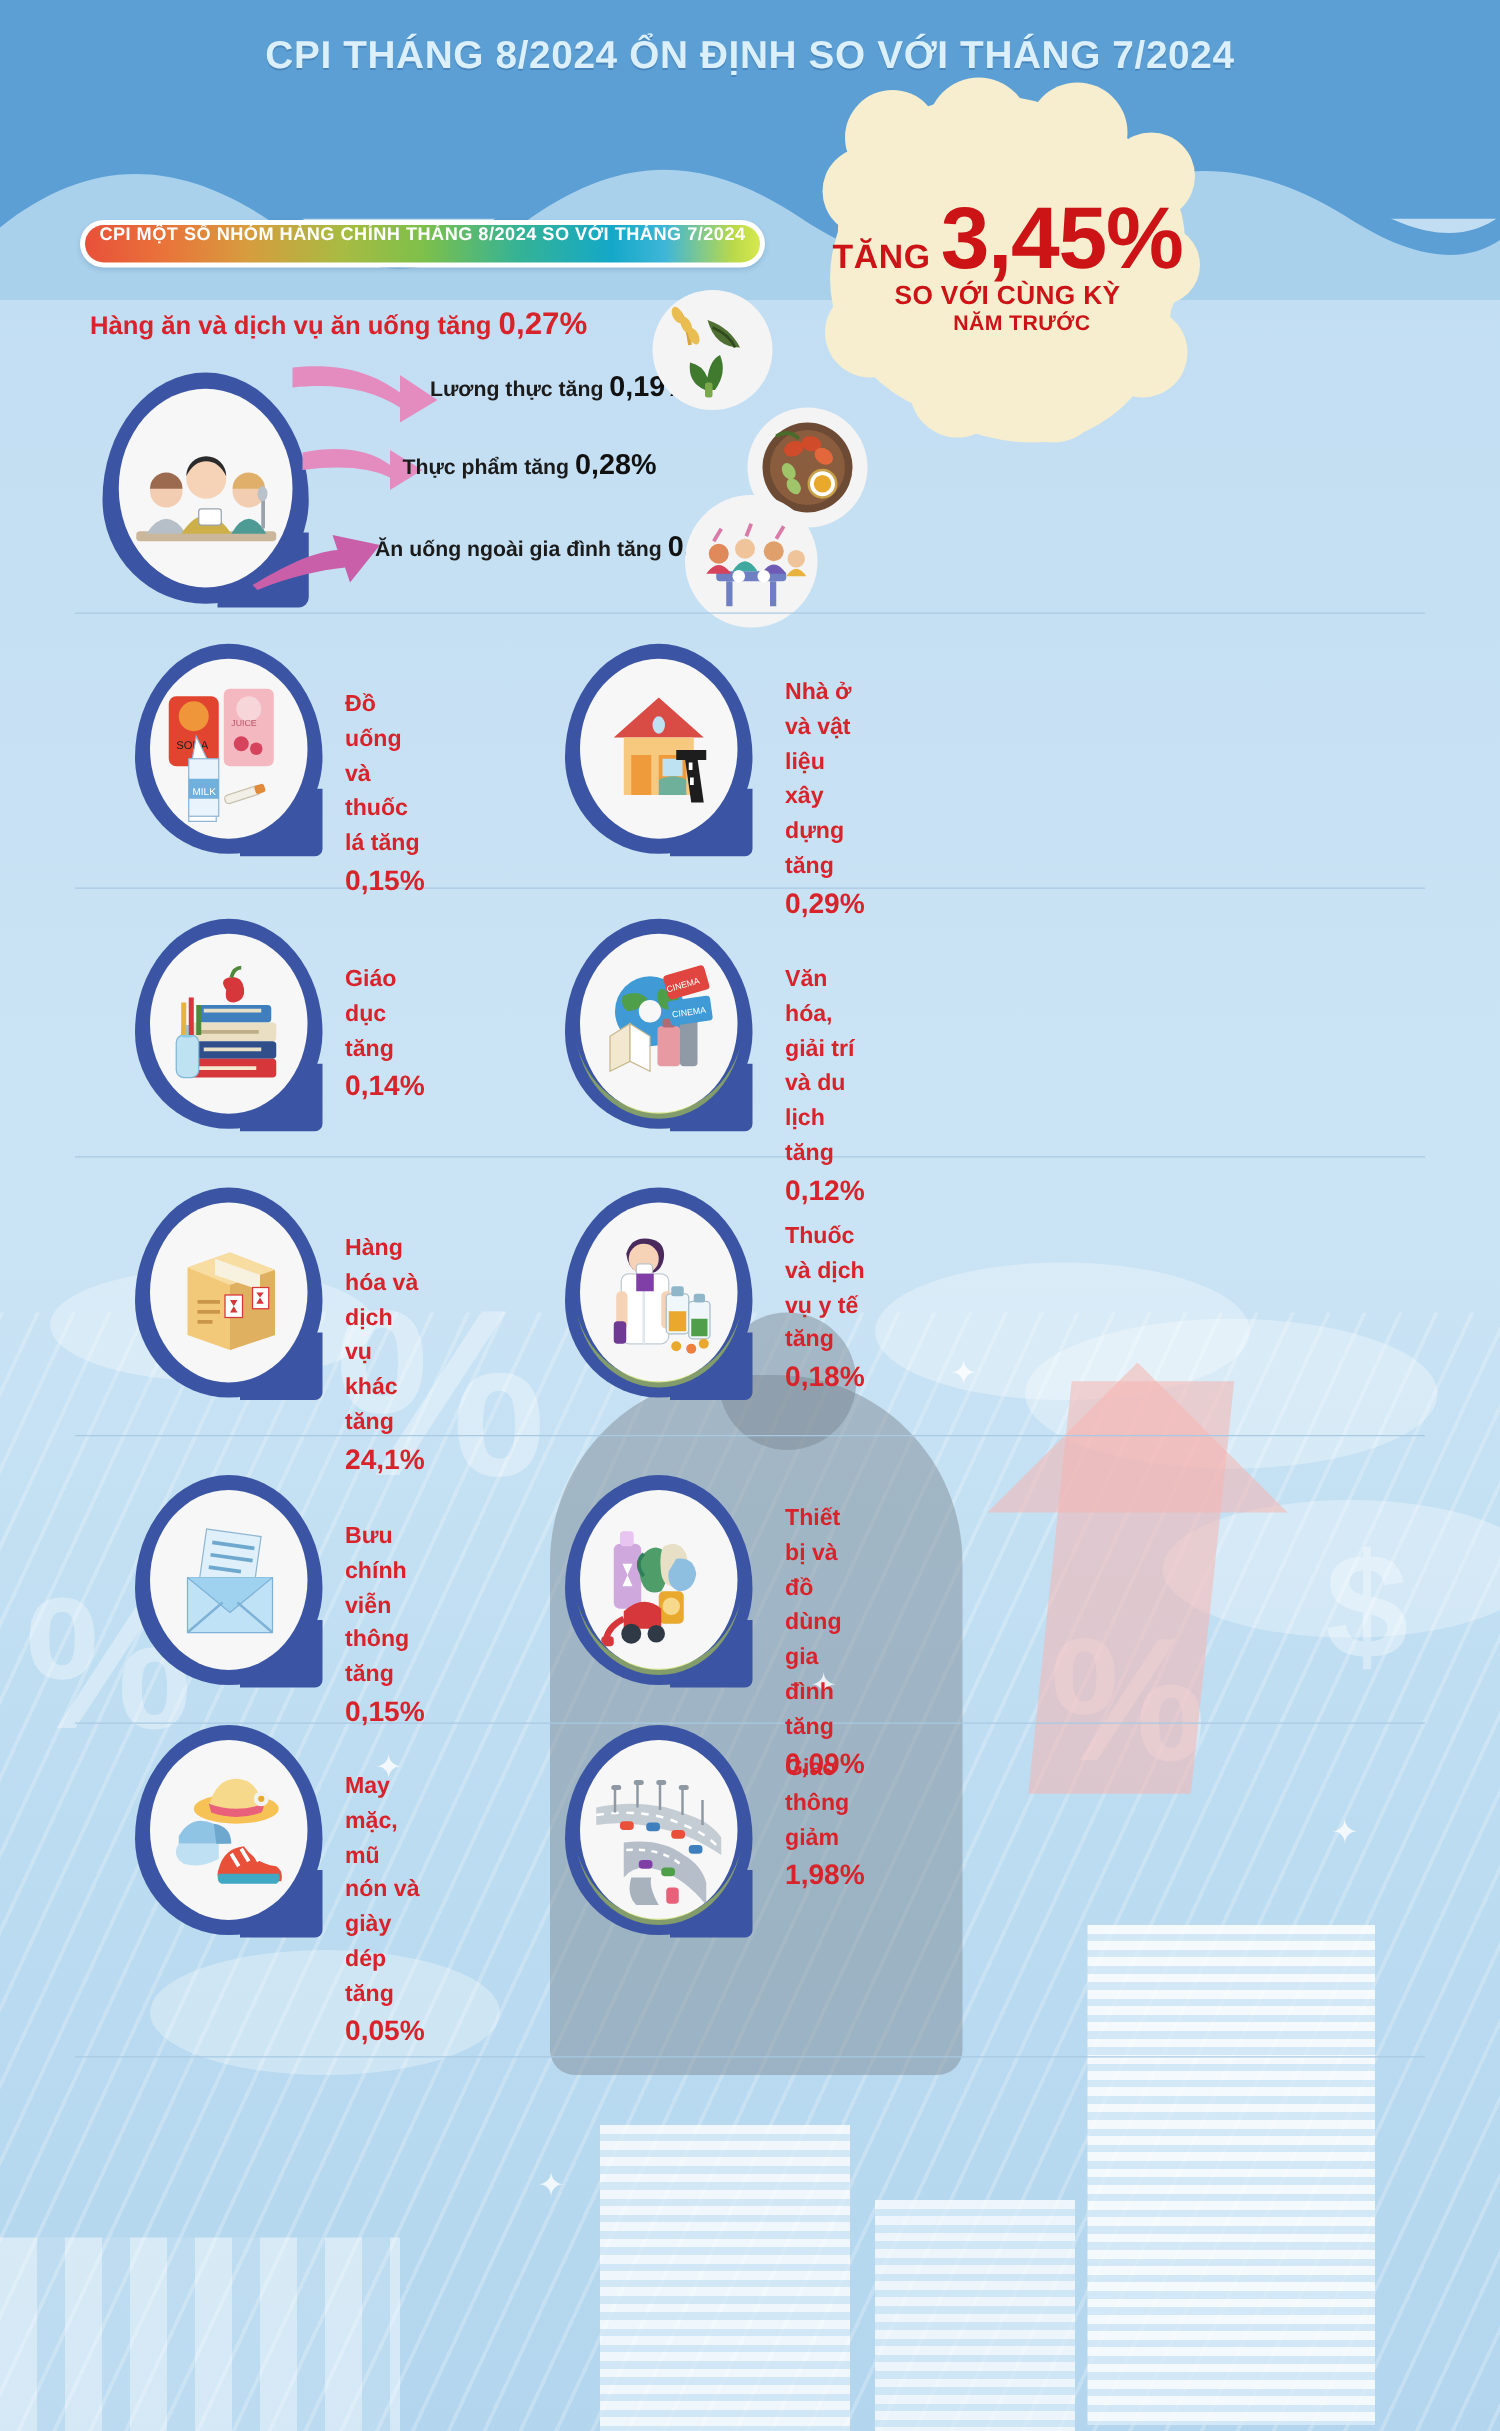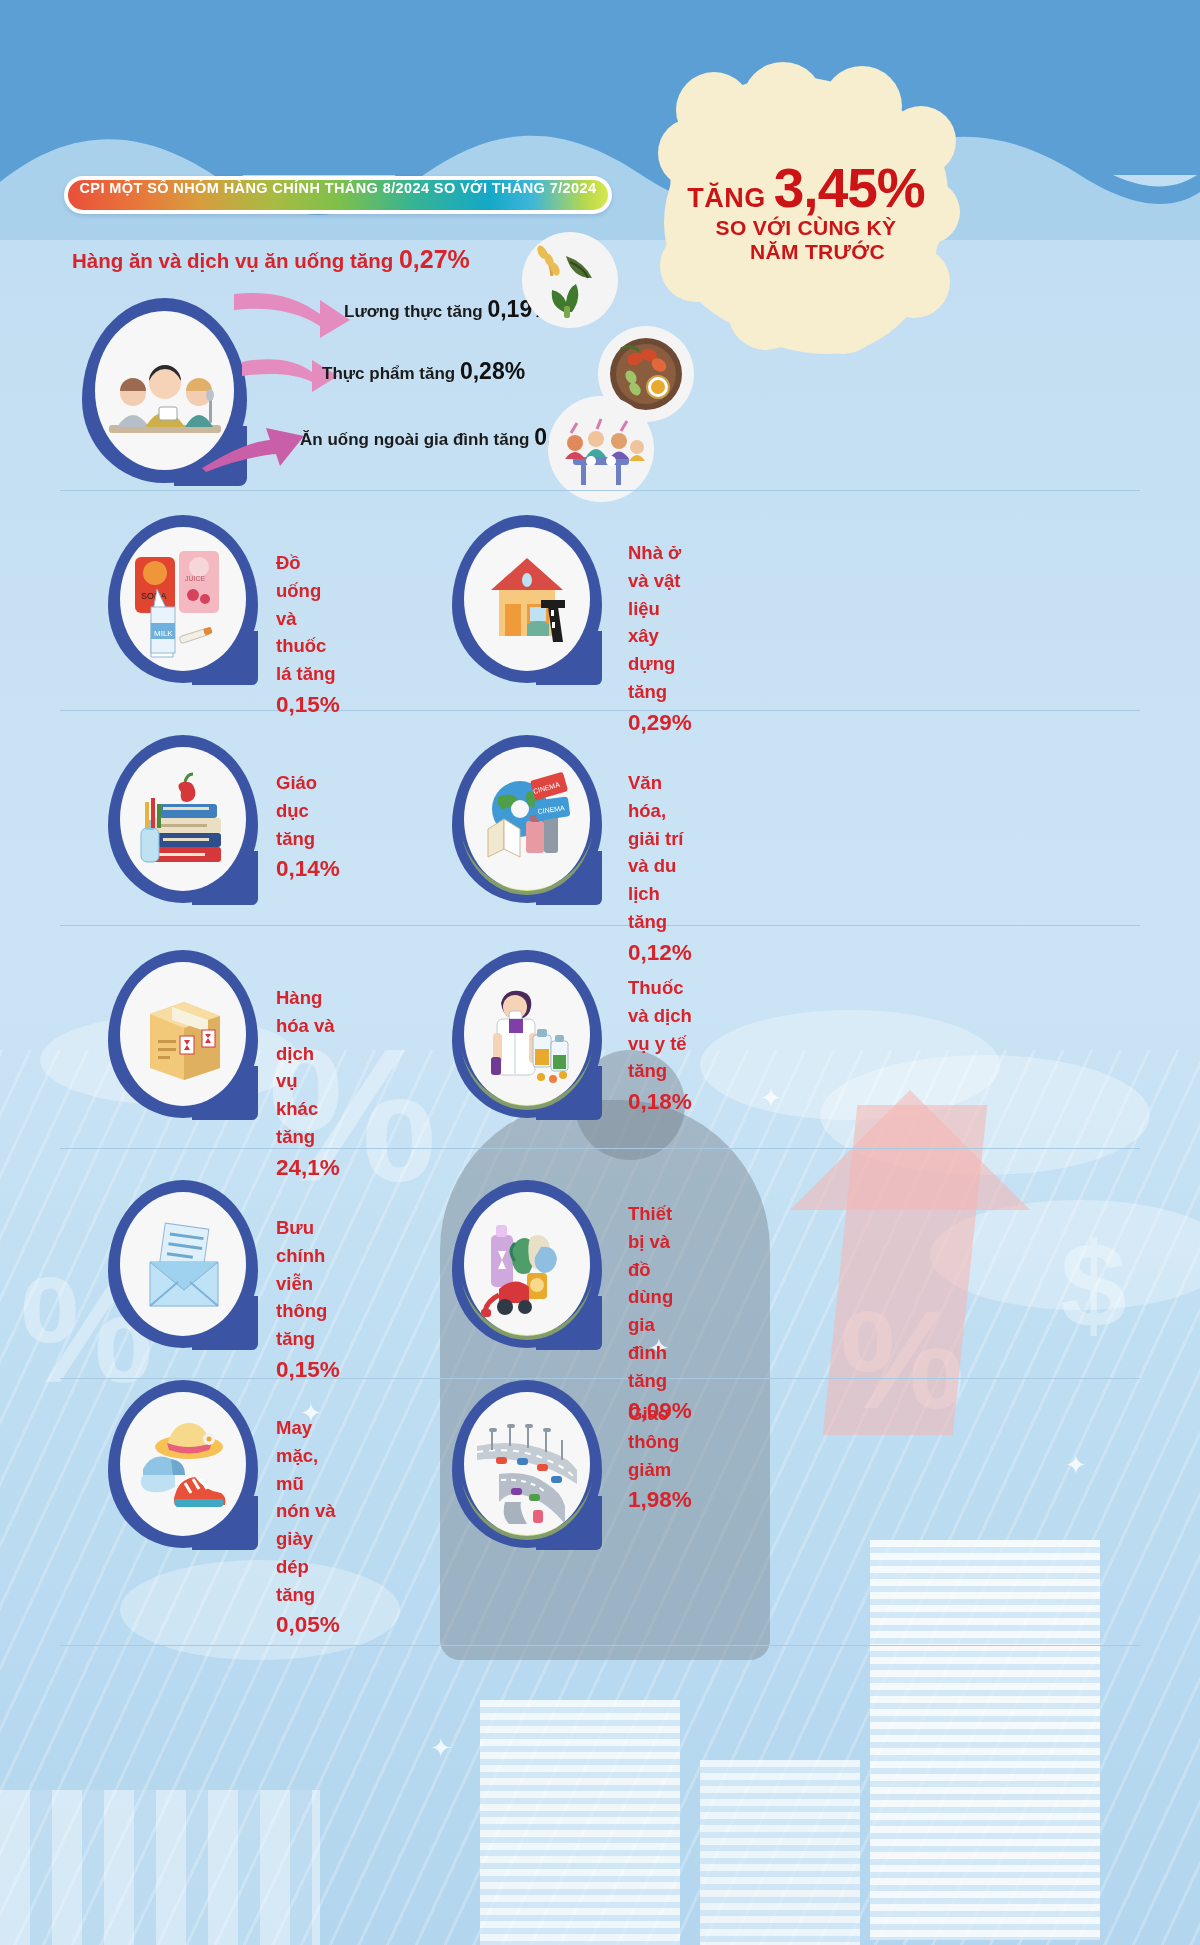--- a/index.html
+++ b/index.html
@@ -66,23 +66,23 @@
     box-shadow:
       14px -10px 0 -6px #f6eecf,
       -16px 10px 0 -8px #f6eecf,
       10px 28px 0 -12px #f6eecf,
       -12px -22px 0 -10px #f6eecf;}
   .badge-lobe{position:absolute;background:#f6eecf;border-radius:50%;}
   .badge-text{position:absolute;inset:0;display:flex;flex-direction:column;
     align-items:center;justify-content:center;color:#cc1417;text-align:center;}
   .badge-l1{display:flex;align-items:baseline;gap:8px;}
   .badge-tang{font-size:27px;font-weight:bold;letter-spacing:.5px;}
-  .badge-num{font-size:55px;font-weight:bold;line-height:.95;letter-spacing:-1px;}
+  .badge-num{font-size:70px;font-weight:bold;line-height:.95;letter-spacing:-1px;}
   .badge-l2{font-size:21px;font-weight:bold;margin-top:2px;letter-spacing:.3px;}
-  .badge-l3{font-size:21px;font-weight:bold;letter-spacing:.3px;margin-left:23px;}
+  .badge-l3{font-size:17px;font-weight:bold;letter-spacing:.3px;margin-left:23px;}
 
   
   .food-title{position:absolute;left:72px;top:245px;font-size:20.5px;font-weight:bold;color:#d8232a;}
   .food-title b{font-size:25px;color:#d8232a;}
 
   .pin{position:absolute;}
   .pin-shape{position:absolute;inset:0;background:#3b55a4;
     border-radius:50% 50% 50% 50% / 55% 55% 45% 45%;}
   .pin-tail{position:absolute;background:#3b55a4;}
   .pin-inner{position:absolute;background:#f7f7f7;border-radius:50%;
@@ -153,20 +153,21 @@
   <div class="bg-bars2"></div>
   <div class="bg-bars3"></div>
   <div class="bg-city"></div>
 
   <div class="sparkle" style="left:760px;top:1085px;">✦</div>
   <div class="sparkle" style="left:648px;top:1335px;">✦</div>
   <div class="sparkle" style="left:1065px;top:1452px;">✦</div>
   <div class="sparkle" style="left:300px;top:1400px;">✦</div>
   <div class="sparkle" style="left:430px;top:1735px;">✦</div>
 
+  <div class="title">CPI THÁNG 8/2024 ỔN ĐỊNH SO VỚI THÁNG 7/2024</div>
 
   <div class="badge">
     <div class="badge-lobe" style="left:-14px;top:30px;width:70px;height:70px;"></div>
     <div class="badge-lobe" style="left:4px;top:-16px;width:76px;height:76px;"></div>
     <div class="badge-lobe" style="left:70px;top:-26px;width:82px;height:82px;"></div>
     <div class="badge-lobe" style="left:150px;top:-22px;width:80px;height:80px;"></div>
     <div class="badge-lobe" style="left:214px;top:18px;width:70px;height:70px;"></div>
     <div class="badge-lobe" style="left:224px;top:92px;width:64px;height:64px;"></div>
     <div class="badge-lobe" style="left:206px;top:158px;width:72px;height:72px;"></div>
     <div class="badge-lobe" style="left:132px;top:188px;width:78px;height:78px;"></div>

